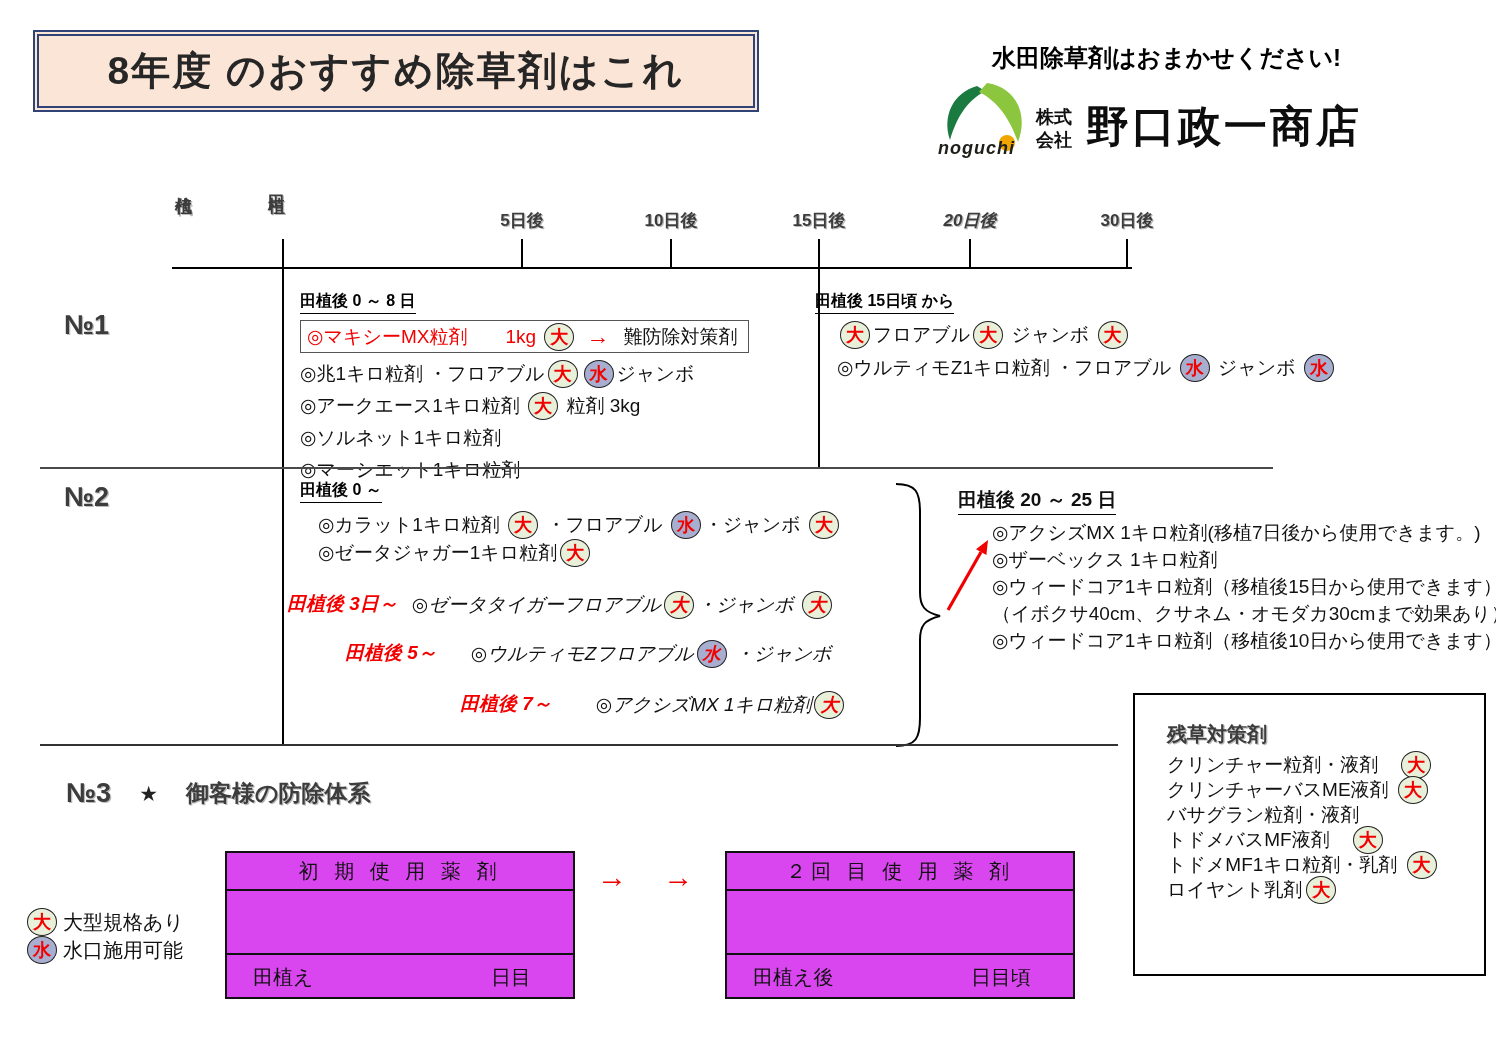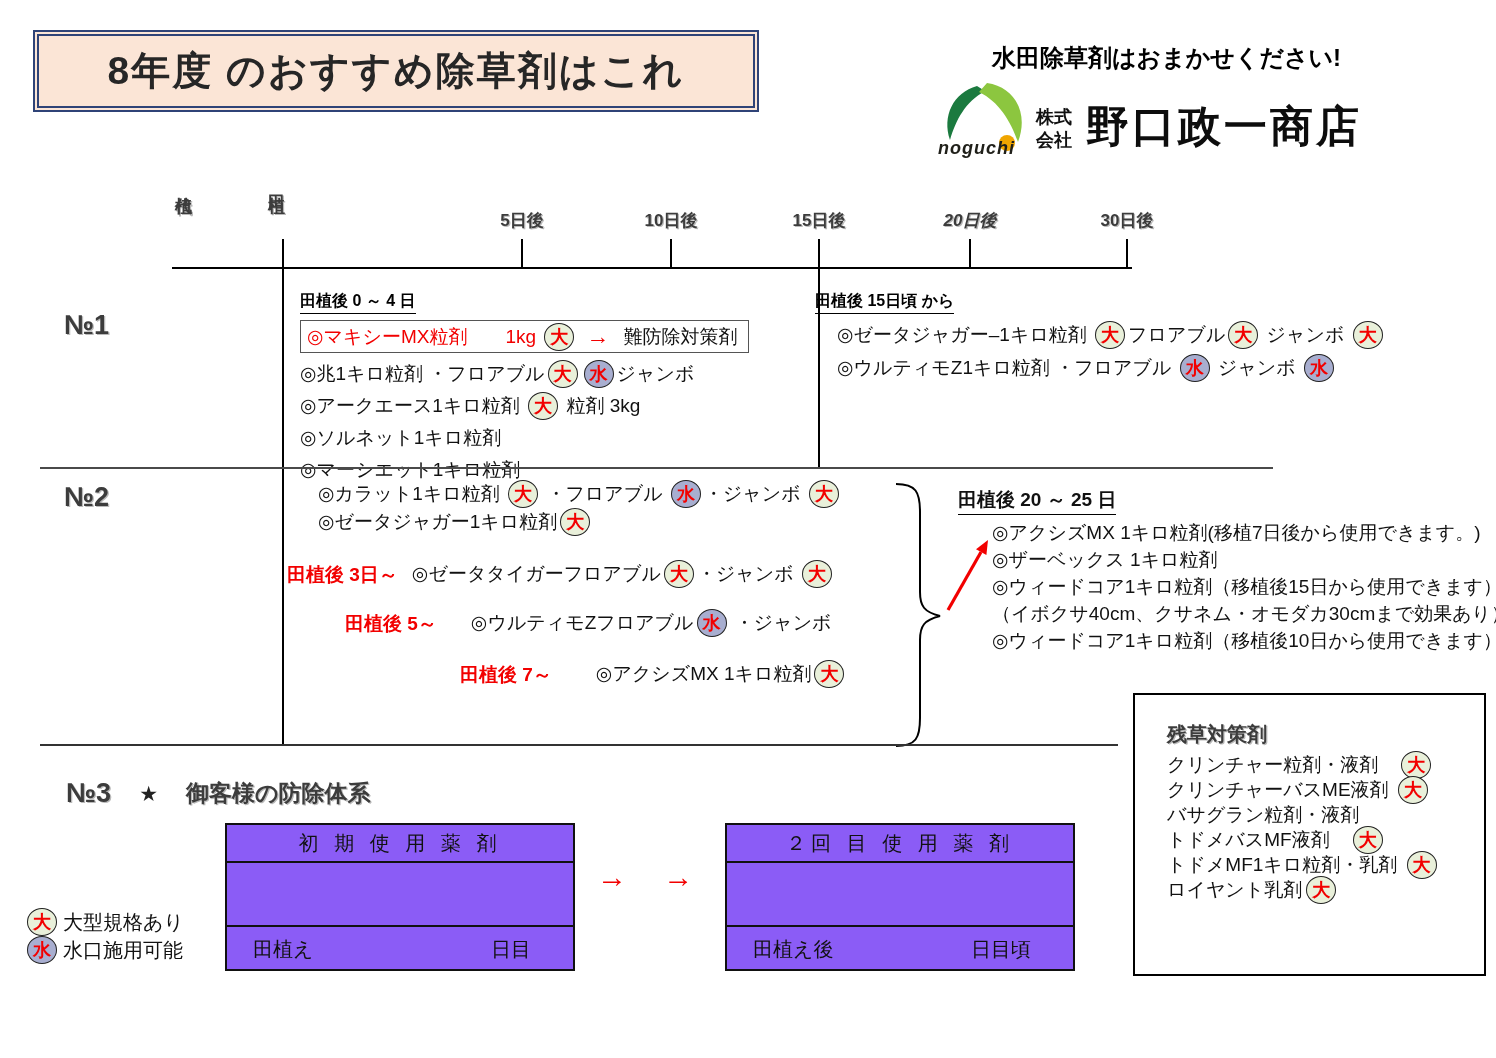--- a/index.html
+++ b/index.html
@@ -42,29 +42,29 @@
   .sui{background:#a8aed0;}
 
   #no1-left{left:300px;top:291px;}
   #no1-left .row{margin-bottom:5px;height:27px;}
   #no1-right{left:815px;top:291px;}
   #no1-right .row{margin-bottom:4px;height:29px;}
 
   #no2-content{left:287px;top:480px;}
   #no2-content .h{margin-left:13px;}
   #no2-content .row{height:28px;}
-  .stagger{display:flex;align-items:flex-end;white-space:nowrap;font-size:19px;}
+  .stagger{display:flex;align-items:flex-start;white-space:nowrap;font-size:19px;font-style:italic;}
   .stagger .when{color:#f20000;font-weight:700;}
 
   #no2-right{left:958px;top:486px;font-size:19px;color:#111;}
   #no2-right div{line-height:27px;white-space:nowrap;}
 
   
   #no3-head{left:66px;top:778px;display:flex;align-items:center;gap:28px;}
-  .plan-box{width:350px;height:148px;border:2px solid #111;box-sizing:border-box;background:#8b5cf6;}
+  .plan-box{width:350px;height:148px;border:2px solid #111;box-sizing:border-box;background:#d946ef;margin-top:28px;}
   .plan-box .bh{height:36px;border-bottom:2px solid #111;display:flex;align-items:center;justify-content:center;font-size:20px;letter-spacing:5px;color:#111;}
   .plan-box .bm{height:62px;border-bottom:2px solid #111;}
   .plan-box .bf{height:44px;display:flex;align-items:center;justify-content:space-between;padding:0 42px 0 26px;font-size:20px;color:#111;}
   #mid-arrows{left:597px;top:860px;font-size:30px;color:#f20000;letter-spacing:14px;font-weight:600;}
 
   
   #legend{left:24px;top:908px;}
   #legend .row{height:28px;font-size:20px;}
   #legend .circle{margin-right:6px;}
 
@@ -112,21 +112,21 @@
   <div class="abs tick-label emb" style="left:774px;top:209px;">15日後</div>
   <div class="abs tick-label emb" style="left:925px;top:209px;font-style:italic;">20日後</div>
   <div class="abs tick-label emb" style="left:1082px;top:209px;">30日後</div>
 
   <div class="abs vline" style="left:282px;top:267px;height:478px;width:1.6px;"></div>
   <div class="abs vline" style="left:818px;top:267px;height:201px;width:1.6px;"></div>
 
   <div class="abs sec-label emb" style="left:64px;top:310px;">№1</div>
 
   <div class="abs" id="no1-left">
-    <div style="margin-bottom:6px;"><span class="uline">田植後 0 ～ 4 日</span></div>
+    <div style="margin-bottom:6px;"><span class="uline">田植後 0 ～ 8 日</span></div>
     <div class="row boxed-row">
         <span class="seg red">◎マキシーMX粒剤　　1kg </span>
         <span class="circle dai">大</span>
         <span class="arrow-glyph">→</span>
         <span class="seg"> 難防除対策剤</span>
       </div>
     <div class="row" style="margin-top:7px;">
         <span class="seg">◎兆1キロ粒剤 ・フロアブル</span>
         <span class="circle dai">大</span>
         <span class="circle sui">水</span>
@@ -141,40 +141,40 @@
         <span class="seg">◎ソルネット1キロ粒剤</span>
       </div>
     <div class="row">
         <span class="seg">◎マーシエット1キロ粒剤</span>
       </div>
   </div>
 
   <div class="abs" id="no1-right">
     <div style="margin-bottom:6px;"><span class="uline">田植後 15日頃 から</span></div>
     <div class="row" style="margin-left:22px;">
-        <span class="seg">◎ゼータジャガー–1キロ粒剤 </span>
         <span class="circle dai">大</span>
         <span class="seg">フロアブル</span>
         <span class="circle dai">大</span>
         <span class="seg"> ジャンボ </span>
         <span class="circle dai">大</span>
       </div>
     <div class="row" style="margin-left:22px;">
         <span class="seg">◎ウルティモZ1キロ粒剤 ・フロアブル </span>
         <span class="circle sui">水</span>
         <span class="seg"> ジャンボ </span>
         <span class="circle sui">水</span>
       </div>
   </div>
 
   <div class="abs divider" style="left:40px;top:467px;width:1233px;"></div>
 
   <div class="abs sec-label emb" style="left:64px;top:482px;">№2</div>
 
   <div class="abs" id="no2-content">
+    <div class="h" style="margin-bottom:8px;"><span class="uline">田植後 0 ～</span></div>
     <div class="row" style="margin-left:31px;">
         <span class="seg">◎カラット1キロ粒剤 </span>
         <span class="circle dai">大</span>
         <span class="seg"> ・フロアブル </span>
         <span class="circle sui">水</span>
         <span class="seg">・ジャンボ </span>
         <span class="circle dai">大</span>
       </div>
     <div class="row" style="margin-left:31px;">
         <span class="seg">◎ゼータジャガー1キロ粒剤</span>

